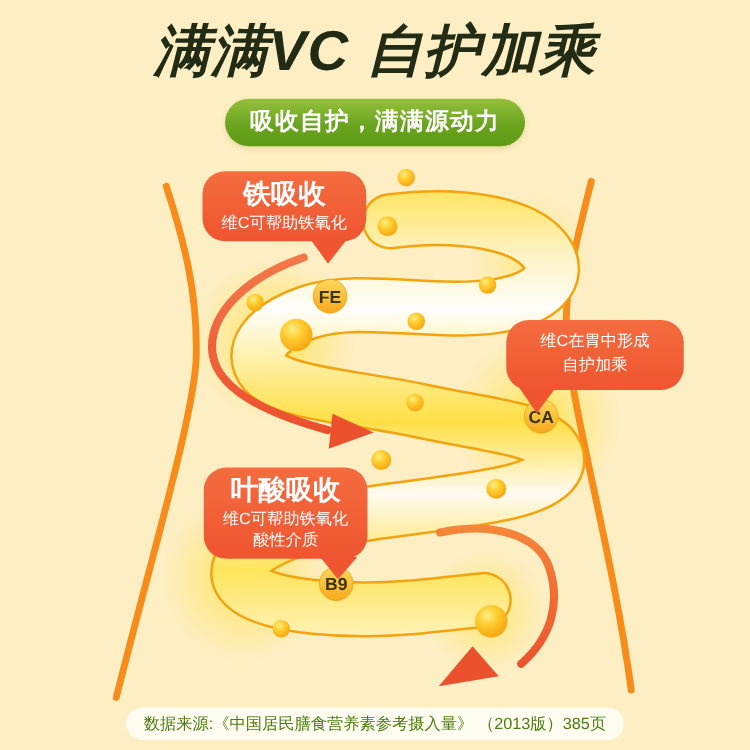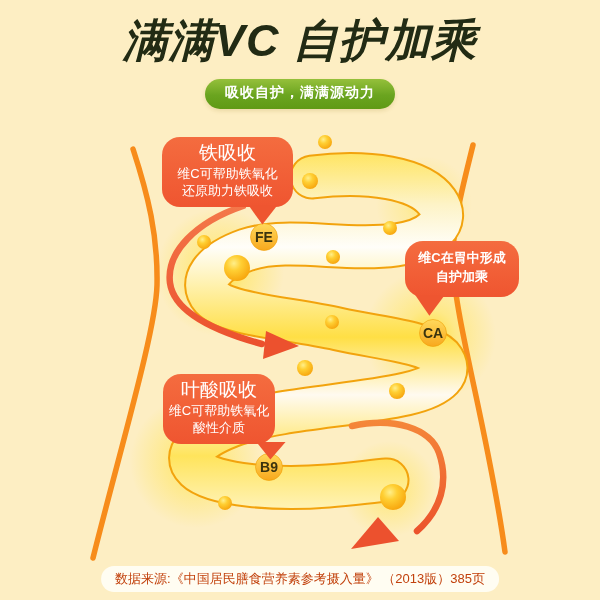--- a/index.html
+++ b/index.html
@@ -10,47 +10,47 @@
   }
   .page-title{
     position:absolute;top:18px;left:0;width:600px;text-align:center;
     font-size:45px;line-height:1;font-weight:900;color:#222b14;letter-spacing:1px;
     margin:0;
     font-style:italic;
   }
   .subtitle-pill{
     position:absolute;top:79px;left:50%;transform:translateX(-50%);
     background:linear-gradient(180deg,#95c03b 0%,#6aa41f 55%,#5f9a15 100%);
-    color:#ffffff;font-size:14px;font-weight:bold;letter-spacing:1px;
+    color:#ffffff;font-size:19px;font-weight:bold;letter-spacing:1px;
     padding:5px 20px 7px;border-radius:20px;white-space:nowrap;
     box-shadow:0 2px 4px rgba(150,120,20,.18);
   }
   .canvas{position:absolute;left:0;top:0;}
   .bubble{
     position:absolute;color:#ffffff;text-align:center;box-sizing:border-box;
     background:linear-gradient(180deg,#f46c3f 0%,#ef5530 100%);
     border-radius:18px;z-index:4;
   }
-  .bubble .bubble-title{font-size:19px;font-weight:normal;line-height:1.25;padding-top:4px;}
+  .bubble .bubble-title{font-size:22px;font-weight:bold;line-height:1.25;padding-top:4px;}
   .bubble .bubble-line{font-size:13px;line-height:1.34;}
   .bubble .tail{
     position:absolute;top:calc(100% - 2px);width:30px;height:20px;background:#ee5530;
     clip-path:polygon(0 0,100% 0,48% 100%);
   }
   .bubble-iron{left:162px;top:137px;width:131px;padding-bottom:7px;}
   .bubble-iron .tail{left:86px;}
-  .bubble-stomach{left:405px;top:241px;width:114px;padding:8px 0 10px;font-weight:bold;}
+  .bubble-stomach{left:405px;top:256px;width:142px;padding:8px 0 10px;}
   .bubble-stomach .bubble-line{line-height:1.45;}
   .bubble-stomach .tail{left:10px;height:21px;}
-  .bubble-folate{left:163px;top:374px;width:112px;padding-bottom:7px;}
+  .bubble-folate{left:163px;top:374px;width:131px;padding-bottom:7px;}
   .bubble-folate .tail{left:93px;height:18px;}
   .source-pill{
     position:absolute;bottom:8px;left:50%;transform:translateX(-50%);
     background:#fffdf2;border-radius:14px;height:26px;line-height:26px;
-    padding:0 14px;font-size:13px;color:#c2410c;white-space:nowrap;z-index:4;
+    padding:0 14px;font-size:13px;color:#4d7c0f;white-space:nowrap;z-index:4;
   }
 </style>
 </head>
 <body>
 
 <div class="stage">
 
   <h1 class="page-title">满满VC 自护加乘</h1>
 
   <div class="subtitle-pill">
@@ -151,21 +151,20 @@
     </g>
     <g>
       <circle cx="269" cy="467" r="13.5" fill="url(#badgeGrad)" stroke="#ee9d00" stroke-width="0.8" stroke-opacity="0.7"></circle>
       <text x="269" y="467" dy="0.36em" text-anchor="middle" font-size="14" font-weight="bold" fill="#3a330e">B9</text>
     </g>
   </svg>
 
   <div class="bubble bubble-iron">
     <div class="bubble-title">铁吸收</div>
     <div class="bubble-line">维C可帮助铁氧化</div>
-    <div class="bubble-line">还原助力铁吸收</div>
     <div class="tail"></div>
   </div>
 
   <div class="bubble bubble-stomach">
     <div class="bubble-line">维C在胃中形成</div>
     <div class="bubble-line">自护加乘</div>
     <div class="tail"></div>
   </div>
 
   <div class="bubble bubble-folate">

